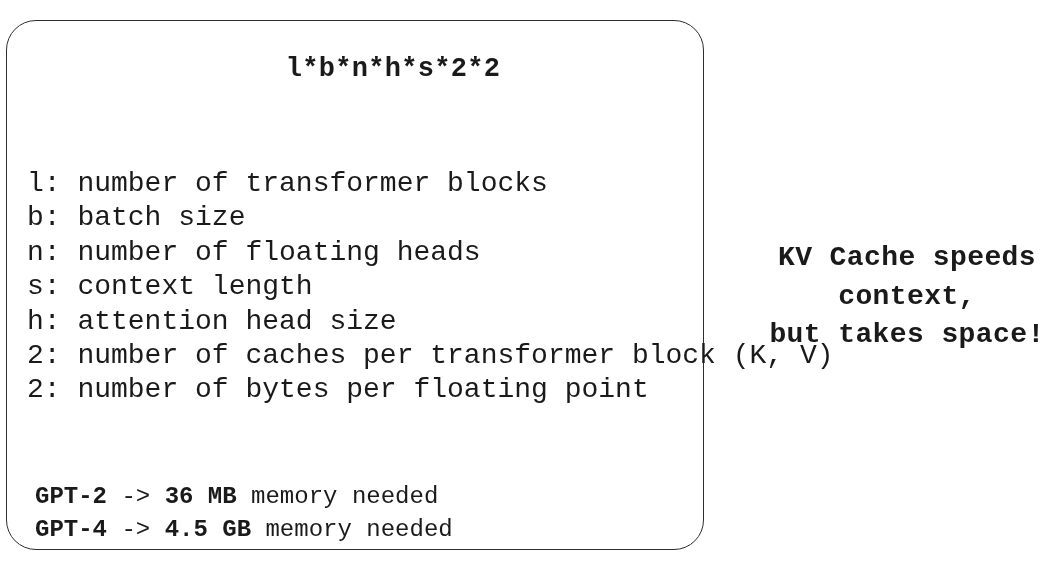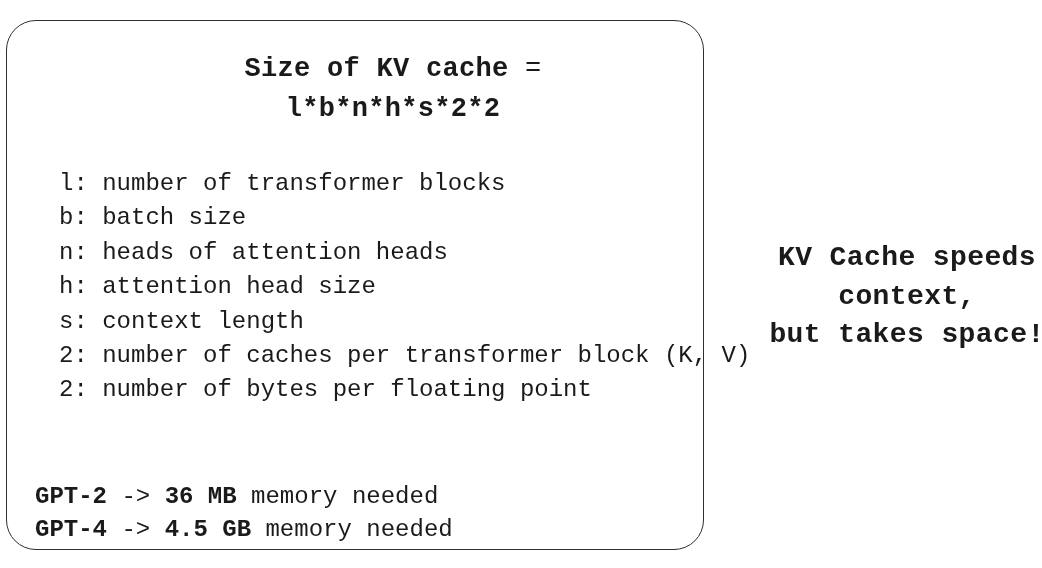--- a/index.html
+++ b/index.html
@@ -33,24 +33,23 @@
     line-height: 40px;
     font-weight: bold;
     letter-spacing: 0.3px;
     white-space: nowrap;
   }
   .eq { font-weight: normal; }
   .defs {
     position: absolute;
     left: 20px;
     top: 146px;
-    font-size: 24px;
+    font-size: 28px;
     line-height: 34.4px;
     white-space: nowrap;
-    margin-left: 32px;
   }
   .examples {
     position: absolute;
     left: 28px;
     top: 459px;
     font-size: 24px;
     line-height: 33px;
     white-space: nowrap;
   }
   .bold { font-weight: bold; }
@@ -67,30 +66,29 @@
   }
 </style>
 </head>
 <body>
 
 <div class="canvas" style="--bg: #ffffff; --text: #1a1a1a; --border: #2e2e2e;">
 
   <div class="kv-box">
 
     <div class="title-block">
-      <div><span class="bold">Size of KV cache</span> <span class="eq">=</span></div>
       <div>l*b*n*h*s*2*2</div>
     </div>
 
     <div class="defs">
       <div>l: number of transformer blocks</div>
       <div>b: batch size</div>
-      <div>n: heads of attention heads</div>
+      <div>n: number of floating heads</div>
+      <div>s: context length</div>
       <div>h: attention head size</div>
-      <div>s: context length</div>
       <div>2: number of caches per transformer block (K, V)</div>
       <div>2: number of bytes per floating point</div>
     </div>
 
     <div class="examples">
       <div><span class="bold">GPT-2</span> <span>-&gt;</span> <span class="bold">36 MB</span> <span>memory needed</span></div>
       <div><span class="bold">GPT-4</span> <span>-&gt;</span> <span class="bold">4.5 GB</span> <span>memory needed</span></div>
     </div>
 
   </div>

